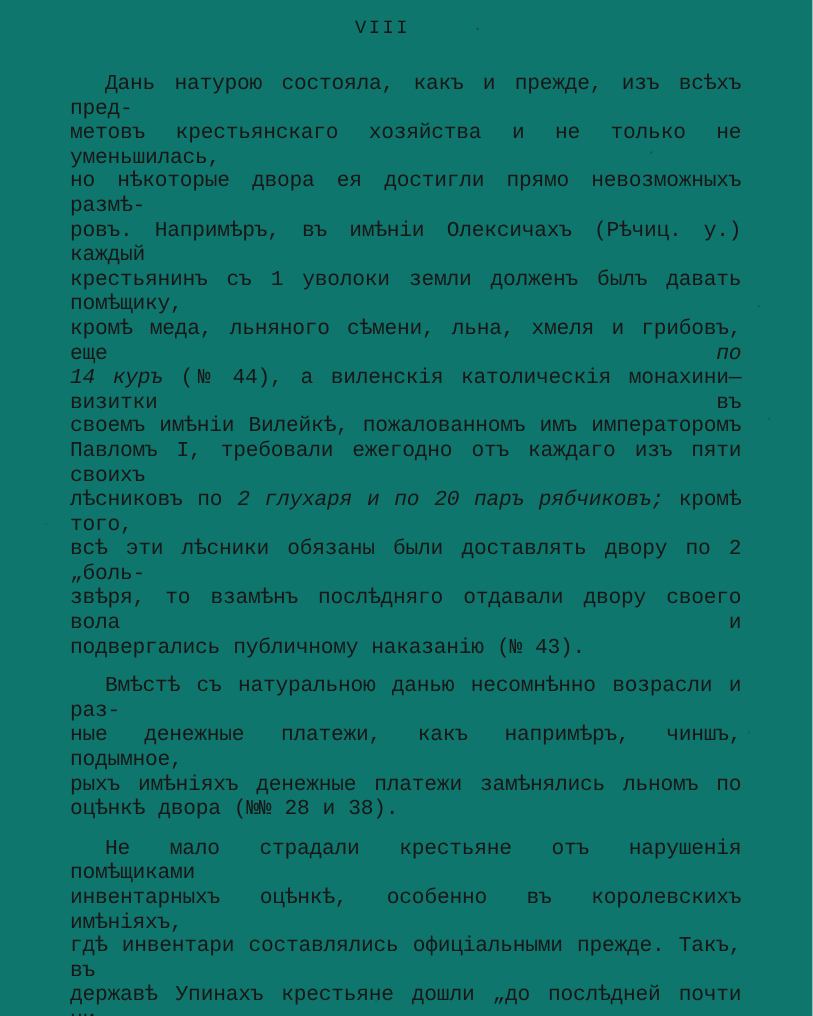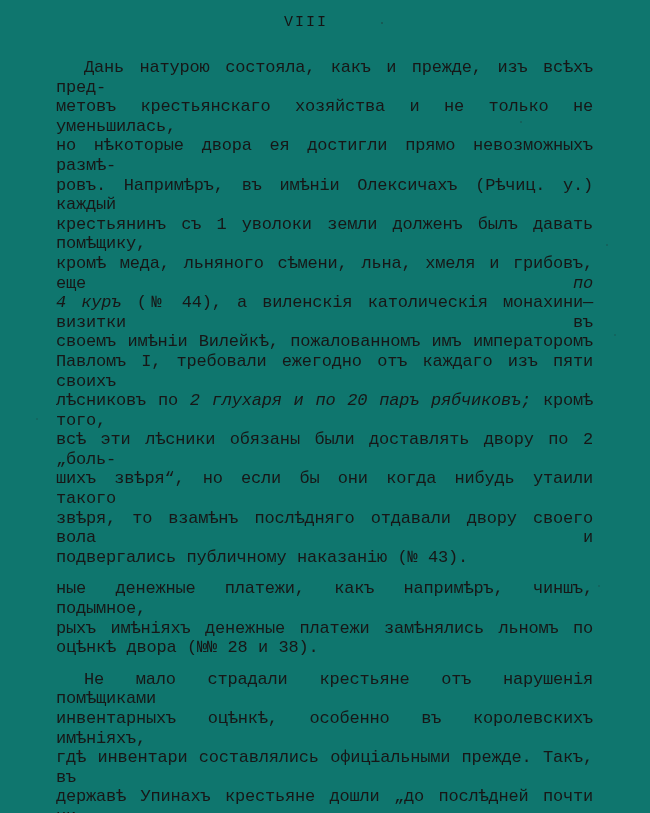--- a/index.html
+++ b/index.html
@@ -59,30 +59,30 @@
 <div class="page">
   <div class="page-number">VIII</div>
   <div class="page-text">
       <div class="paragraph">
         <div class="line first"><span>Дань натурою состояла, какъ и прежде, изъ всѣхъ пред-</span></div>
         <div class="line"><span>метовъ крестьянскаго хозяйства и не только не уменьшилась,</span></div>
         <div class="line"><span>но нѣкоторые двора ея достигли прямо невозможныхъ размѣ-</span></div>
         <div class="line"><span>ровъ. Напримѣръ, въ имѣніи Олексичахъ (Рѣчиц. у.) каждый</span></div>
         <div class="line"><span>крестьянинъ съ 1 уволоки земли долженъ былъ давать помѣщику,</span></div>
         <div class="line"><span>кромѣ меда, льняного сѣмени, льна, хмеля и грибовъ, еще </span><em>по</em></div>
-        <div class="line"><em>4 куръ</em><span> (№ 44), а виленскія католическія монахини—визитки въ</span></div>
+        <div class="line"><em>14 куръ</em><span> (№ 44), а виленскія католическія монахини—визитки въ</span></div>
         <div class="line"><span>своемъ имѣніи Вилейкѣ, пожалованномъ имъ императоромъ</span></div>
         <div class="line"><span>Павломъ I, требовали ежегодно отъ каждаго изъ пяти своихъ</span></div>
         <div class="line"><span>лѣсниковъ по </span><em>2 глухаря и по 20 паръ рябчиковъ;</em><span> кромѣ того,</span></div>
         <div class="line"><span>всѣ эти лѣсники обязаны были доставлять двору по 2 „боль-</span></div>
-        <div class="line"><span>шихъ звѣря“, но если бы они когда нибудь утаили такого</span></div>
         <div class="line"><span>звѣря, то взамѣнъ послѣдняго отдавали двору своего вола и</span></div>
         <div class="line last"><span>подвергались публичному наказанію (№ 43).</span></div>
       </div>
       <div class="paragraph">
+        <div class="line first"><span>Вмѣстѣ съ натуральною данью несомнѣнно возрасли и раз-</span></div>
         <div class="line"><span>ные денежные платежи, какъ напримѣръ, чиншъ, подымное,</span></div>
         <div class="line"><span>рыхъ имѣніяхъ денежные платежи замѣнялись льномъ по</span></div>
         <div class="line last"><span>оцѣнкѣ двора (№№ 28 и 38).</span></div>
       </div>
       <div class="paragraph">
         <div class="line first"><span>Не мало страдали крестьяне отъ нарушенія помѣщиками</span></div>
         <div class="line"><span>инвентарныхъ оцѣнкѣ, особенно въ королевскихъ имѣніяхъ,</span></div>
         <div class="line"><span>гдѣ инвентари составлялись офиціальными прежде. Такъ, въ</span></div>
         <div class="line"><span>державѣ Упинахъ крестьяне дошли „до послѣдней почти ни-</span></div>
       </div>

